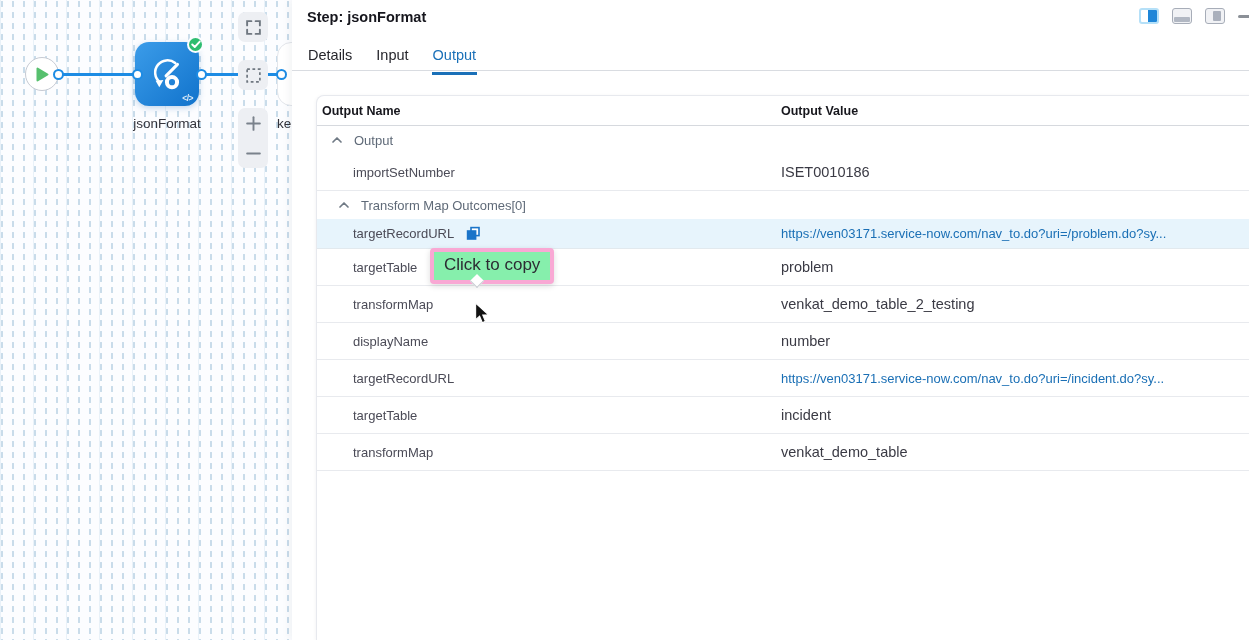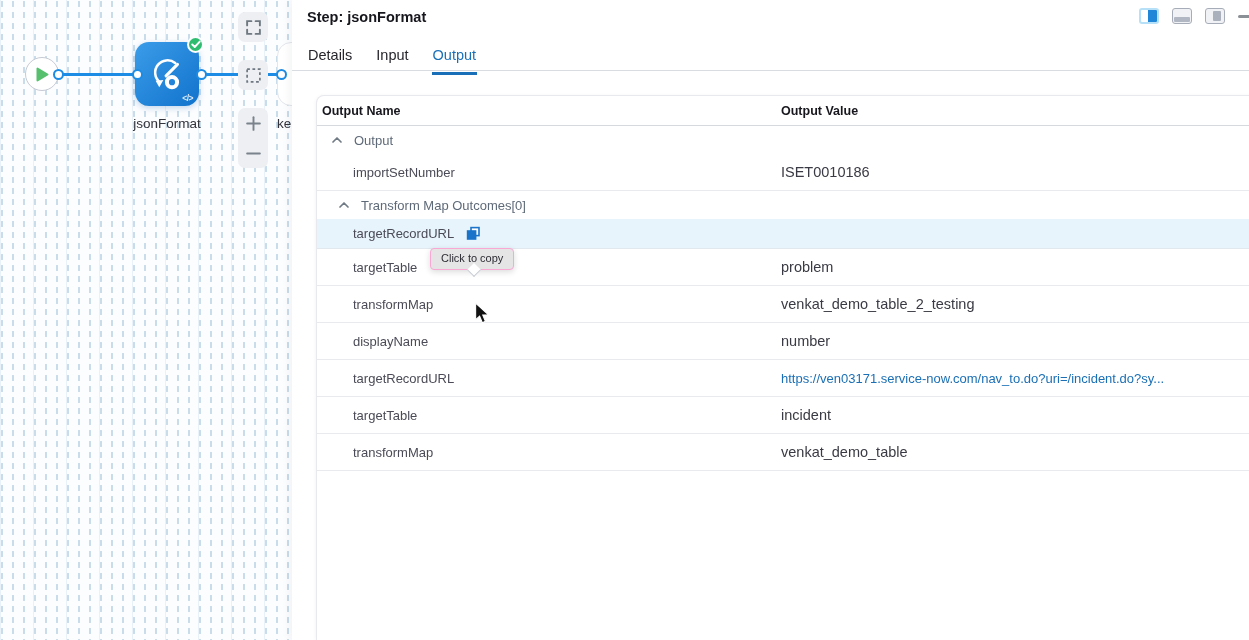--- a/index.html
+++ b/index.html
@@ -82,22 +82,22 @@
   .section.lvl2 .chev { margin-left:21px; }
   .slabel { margin-left:11px; font-size:13px; color:#5f6a78; }
   .rname { position:absolute; left:36px; font-size:13px; color:#4b4b57; }
   .rvalue { position:absolute; left:464px; font-size:14.5px; color:#3a3a44; white-space:nowrap; }
   .rvalue.link { font-size:13px; color:#1a6fb5; cursor:pointer; }
   .trow.hl { height:30px; background:#e7f4fc; border-bottom:1px solid #e2e9ee; }
   .copy { position:absolute; left:149px; top:7px; width:16px; height:16px; cursor:pointer; }
   .copy svg { width:15px; height:15px; }
 
   
-  .tooltip { position:absolute; left:430px; top:248px; z-index:30; background:#e5e5e5;
-    border:1px solid #f9a8d4; border-radius:4px; padding:3px 10px 5px; font-size:11px; color:#2c2c33;
+  .tooltip { position:absolute; left:430px; top:248px; z-index:30; background:#86efac;
+    border:4px solid #f9a8d4; border-radius:4px; padding:3px 10px 5px; font-size:17px; color:#2c2c33;
     box-shadow:0 2px 6px rgba(0,0,0,.14); white-space:nowrap; }
   .tooltip:after { content:""; position:absolute; left:38px; bottom:-5.5px; width:9px; height:9px; background:#fff;
     border-right:1px solid #c8ccd2; border-bottom:1px solid #c8ccd2; transform:rotate(45deg); }
   .cursor { position:absolute; left:474px; top:303px; z-index:31; }
 </style>
 </head>
 <body>
 
 <div class="stage">
 
@@ -206,20 +206,21 @@
               <polyline points="2,7 6,3 10,7"></polyline>
             </svg>
             <span class="slabel">Transform Map Outcomes[0]</span>
           </div>
           <div class="trow item hl">
             <span class="rname">targetRecordURL</span>
             <span class="copy"><svg viewBox="0 0 15 15">
                 <rect x="5" y="1.6" width="8" height="8" fill="#fff" stroke="#1a74c9" stroke-width="1.6"></rect>
                 <rect x="1.6" y="5" width="8" height="8" fill="#1a74c9" stroke="#1a74c9" stroke-width="1.6"></rect>
               </svg></span>
+            <span class="rvalue link">https://ven03171.service-now.com/nav_to.do?uri=/problem.do?sy...</span>
           </div>
           <div class="trow item">
             <span class="rname">targetTable</span>
             <span class="rvalue">problem</span>
           </div>
           <div class="trow item">
             <span class="rname">transformMap</span>
             <span class="rvalue">venkat_demo_table_2_testing</span>
           </div>
           <div class="trow item">

